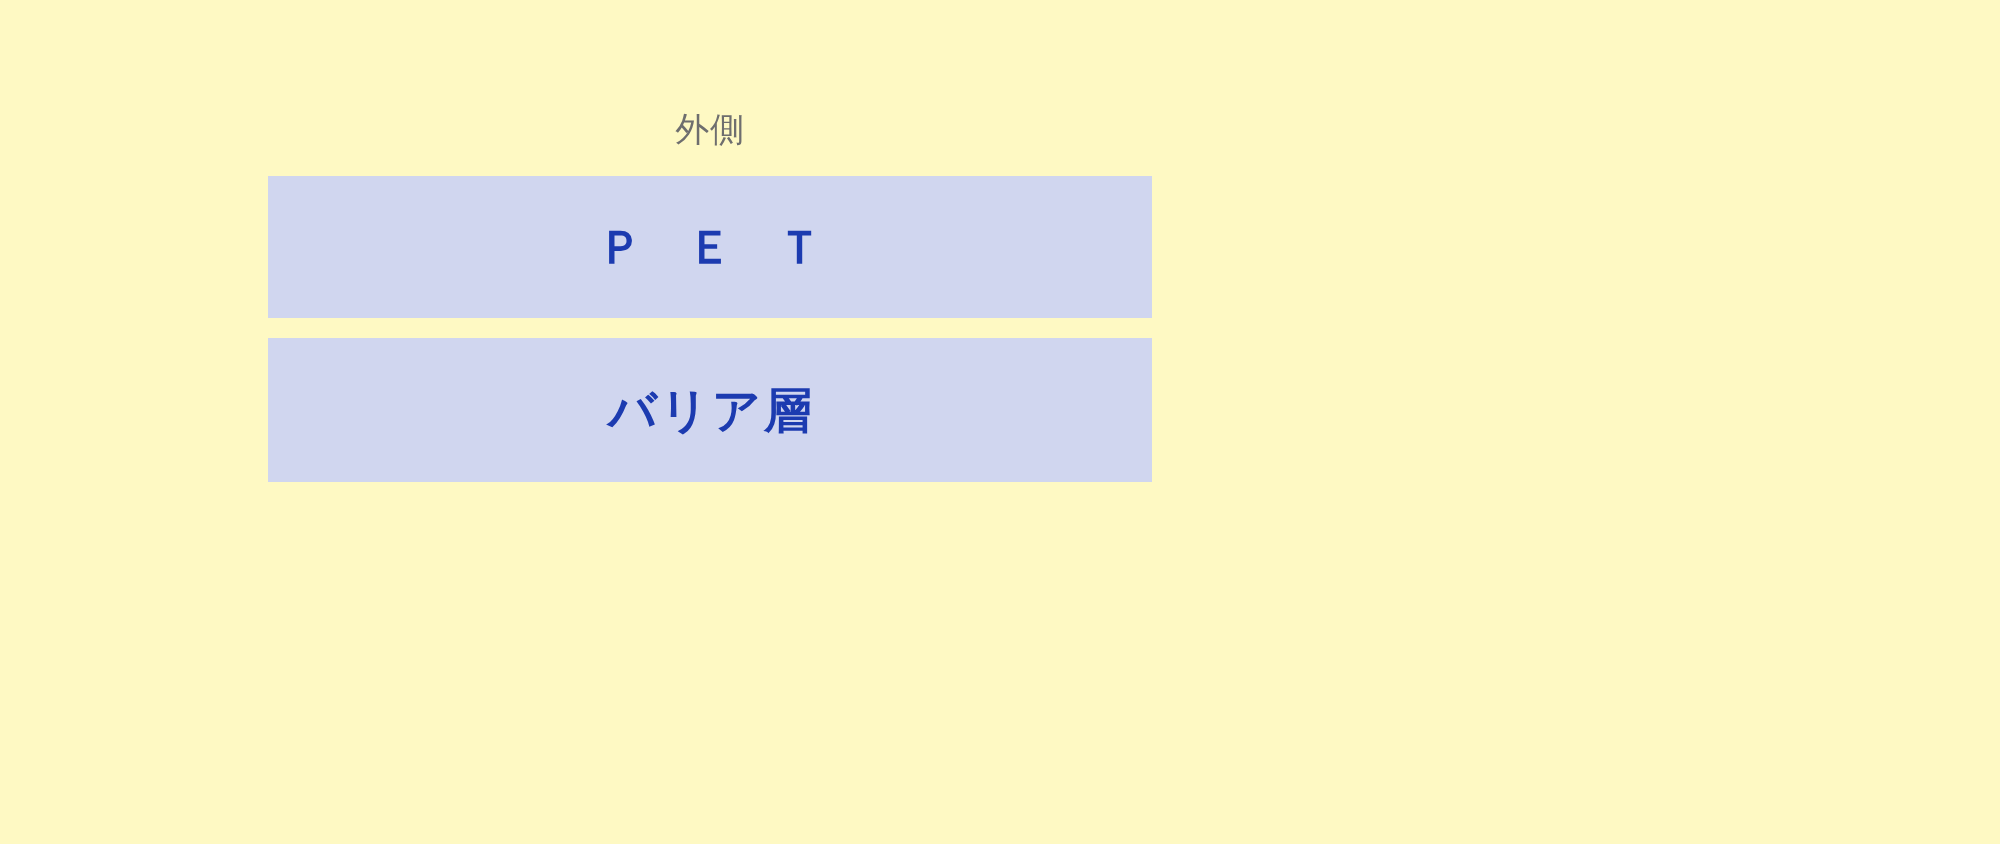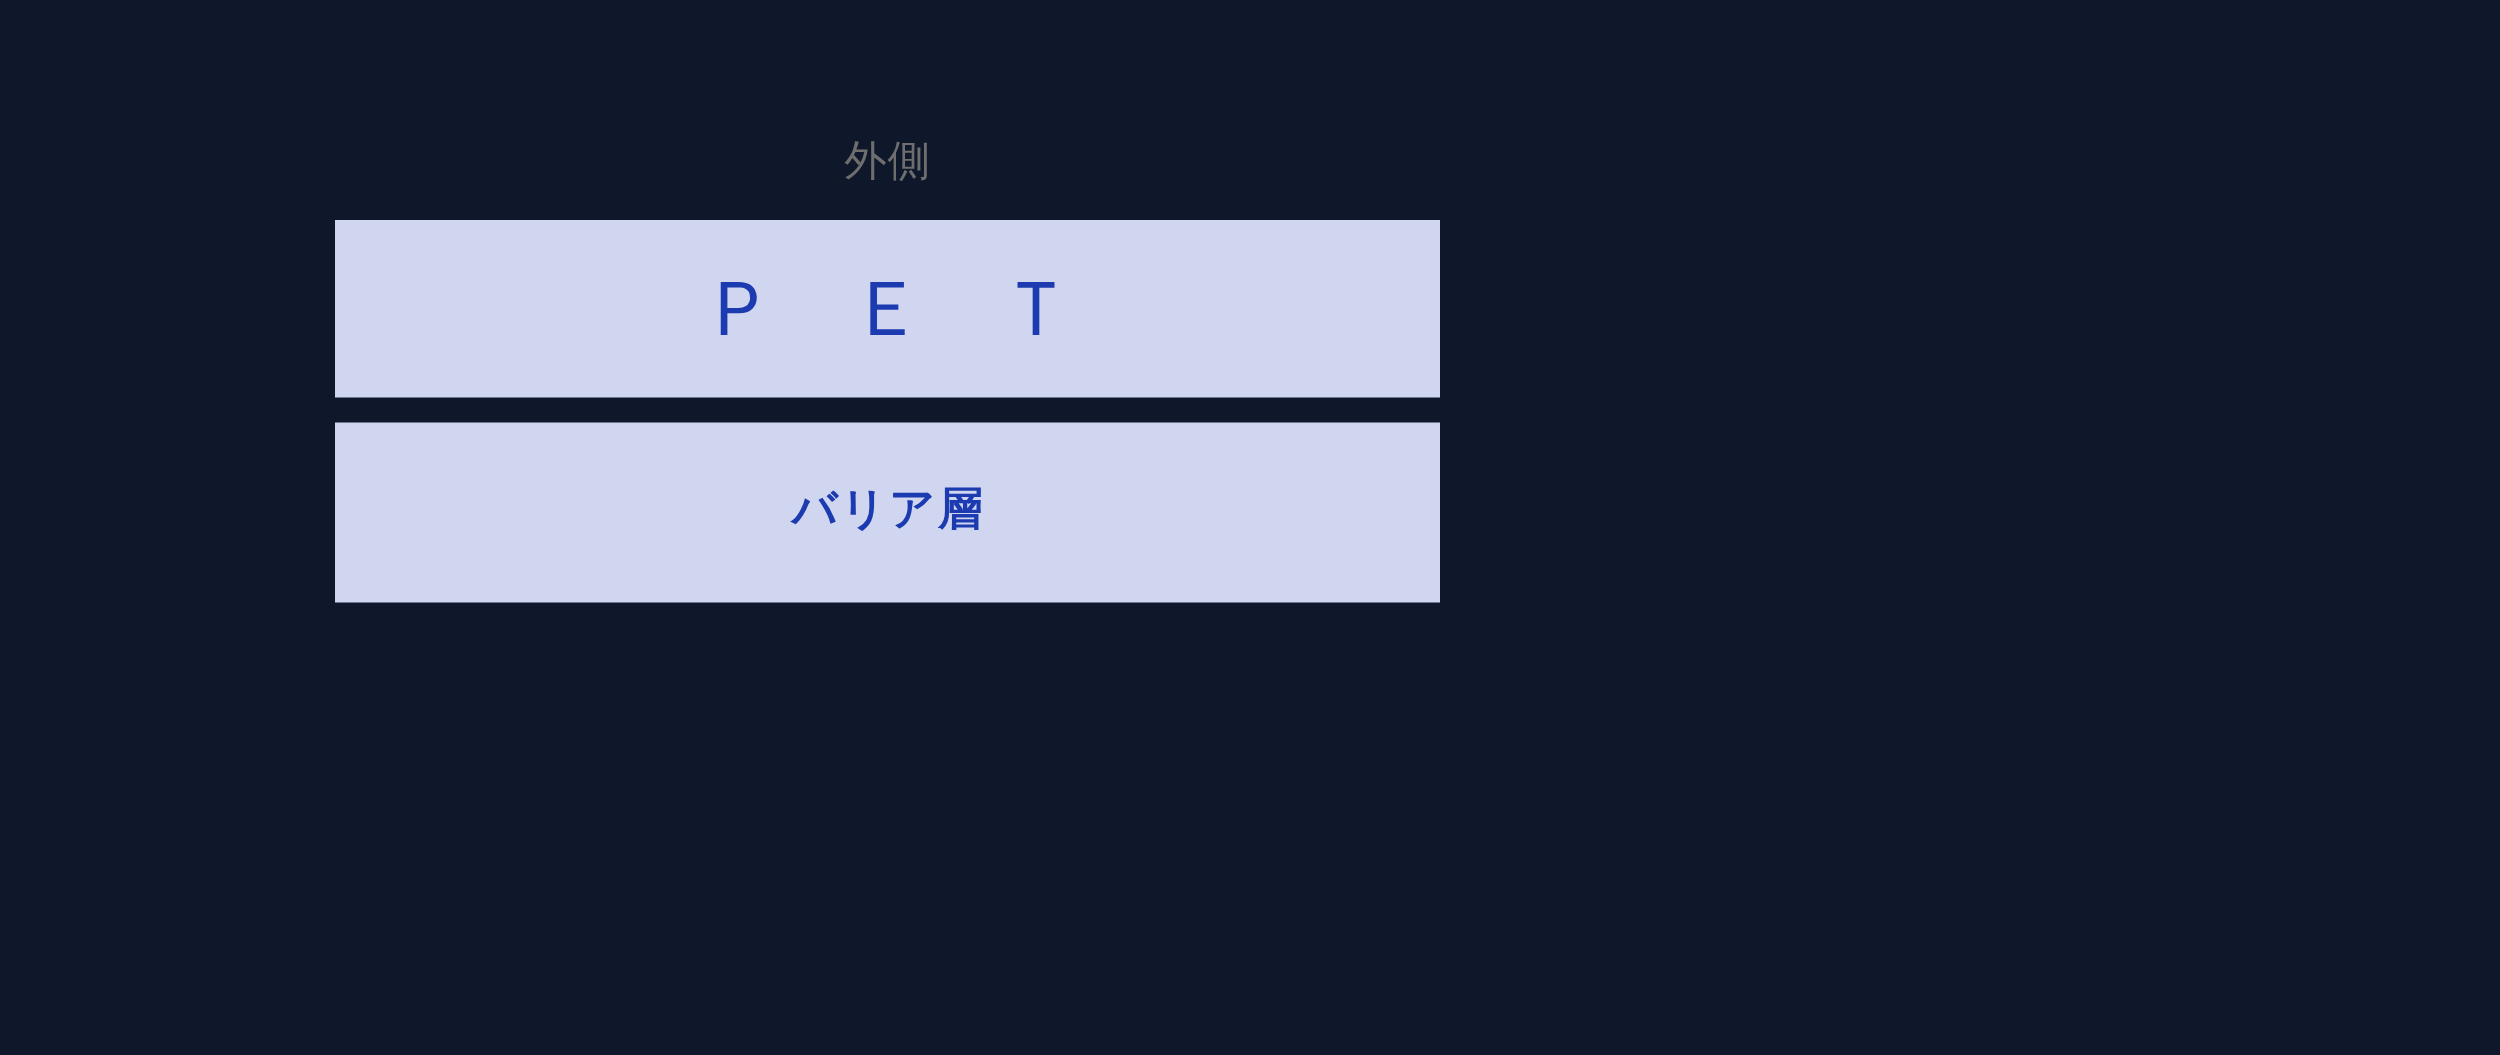--- a/index.html
+++ b/index.html
@@ -77,55 +77,54 @@
     text-align: center;
   }
 
   
   #layer-pet {
     top: 176px;
     height: 142px;
     background: #d0d6ef;
   }
   #layer-pet .layer-label {
-    font-size: 62px;
+    font-size: 46px;
     letter-spacing: 0.30em;
     text-indent: 0.30em;
-    font-weight: 400;
+    font-weight: 700;
   }
 
   
   #layer-barrier {
     top: 338px;
     height: 144px;
     background: #d0d6ef;
   }
   #layer-barrier .layer-label {
-    font-size: 36px;
+    font-size: 48px;
     letter-spacing: 0.06em;
     text-indent: 0.06em;
-    font-family: Liberation Mono, monospace;
   }
 
   
   #layer-desiccant {
     top: 502px;
     height: 180px;
     background: #fcdbe0;
   }
   #layer-desiccant .layer-label {
     font-size: 48px;
     letter-spacing: 0.04em;
     text-indent: 0.04em;
   }
 </style>
 </head>
 <body>
 
-<div id="stack-diagram" style="background: #0f172a;">
+<div id="stack-diagram" style="background: #fef9c3;">
 
   <div class="diagram-column">
 
     <div class="side-label outer" style="color: rgb(110, 110, 110);">外側</div>
 
     <div class="layer-block" id="layer-pet" style="background: rgb(208, 214, 239);">
       <span class="layer-label" style="color: rgb(28, 59, 176);">Ｐ Ｅ Ｔ</span>
     </div>
 
     <div class="layer-block" id="layer-barrier" style="background: rgb(208, 214, 239);">

